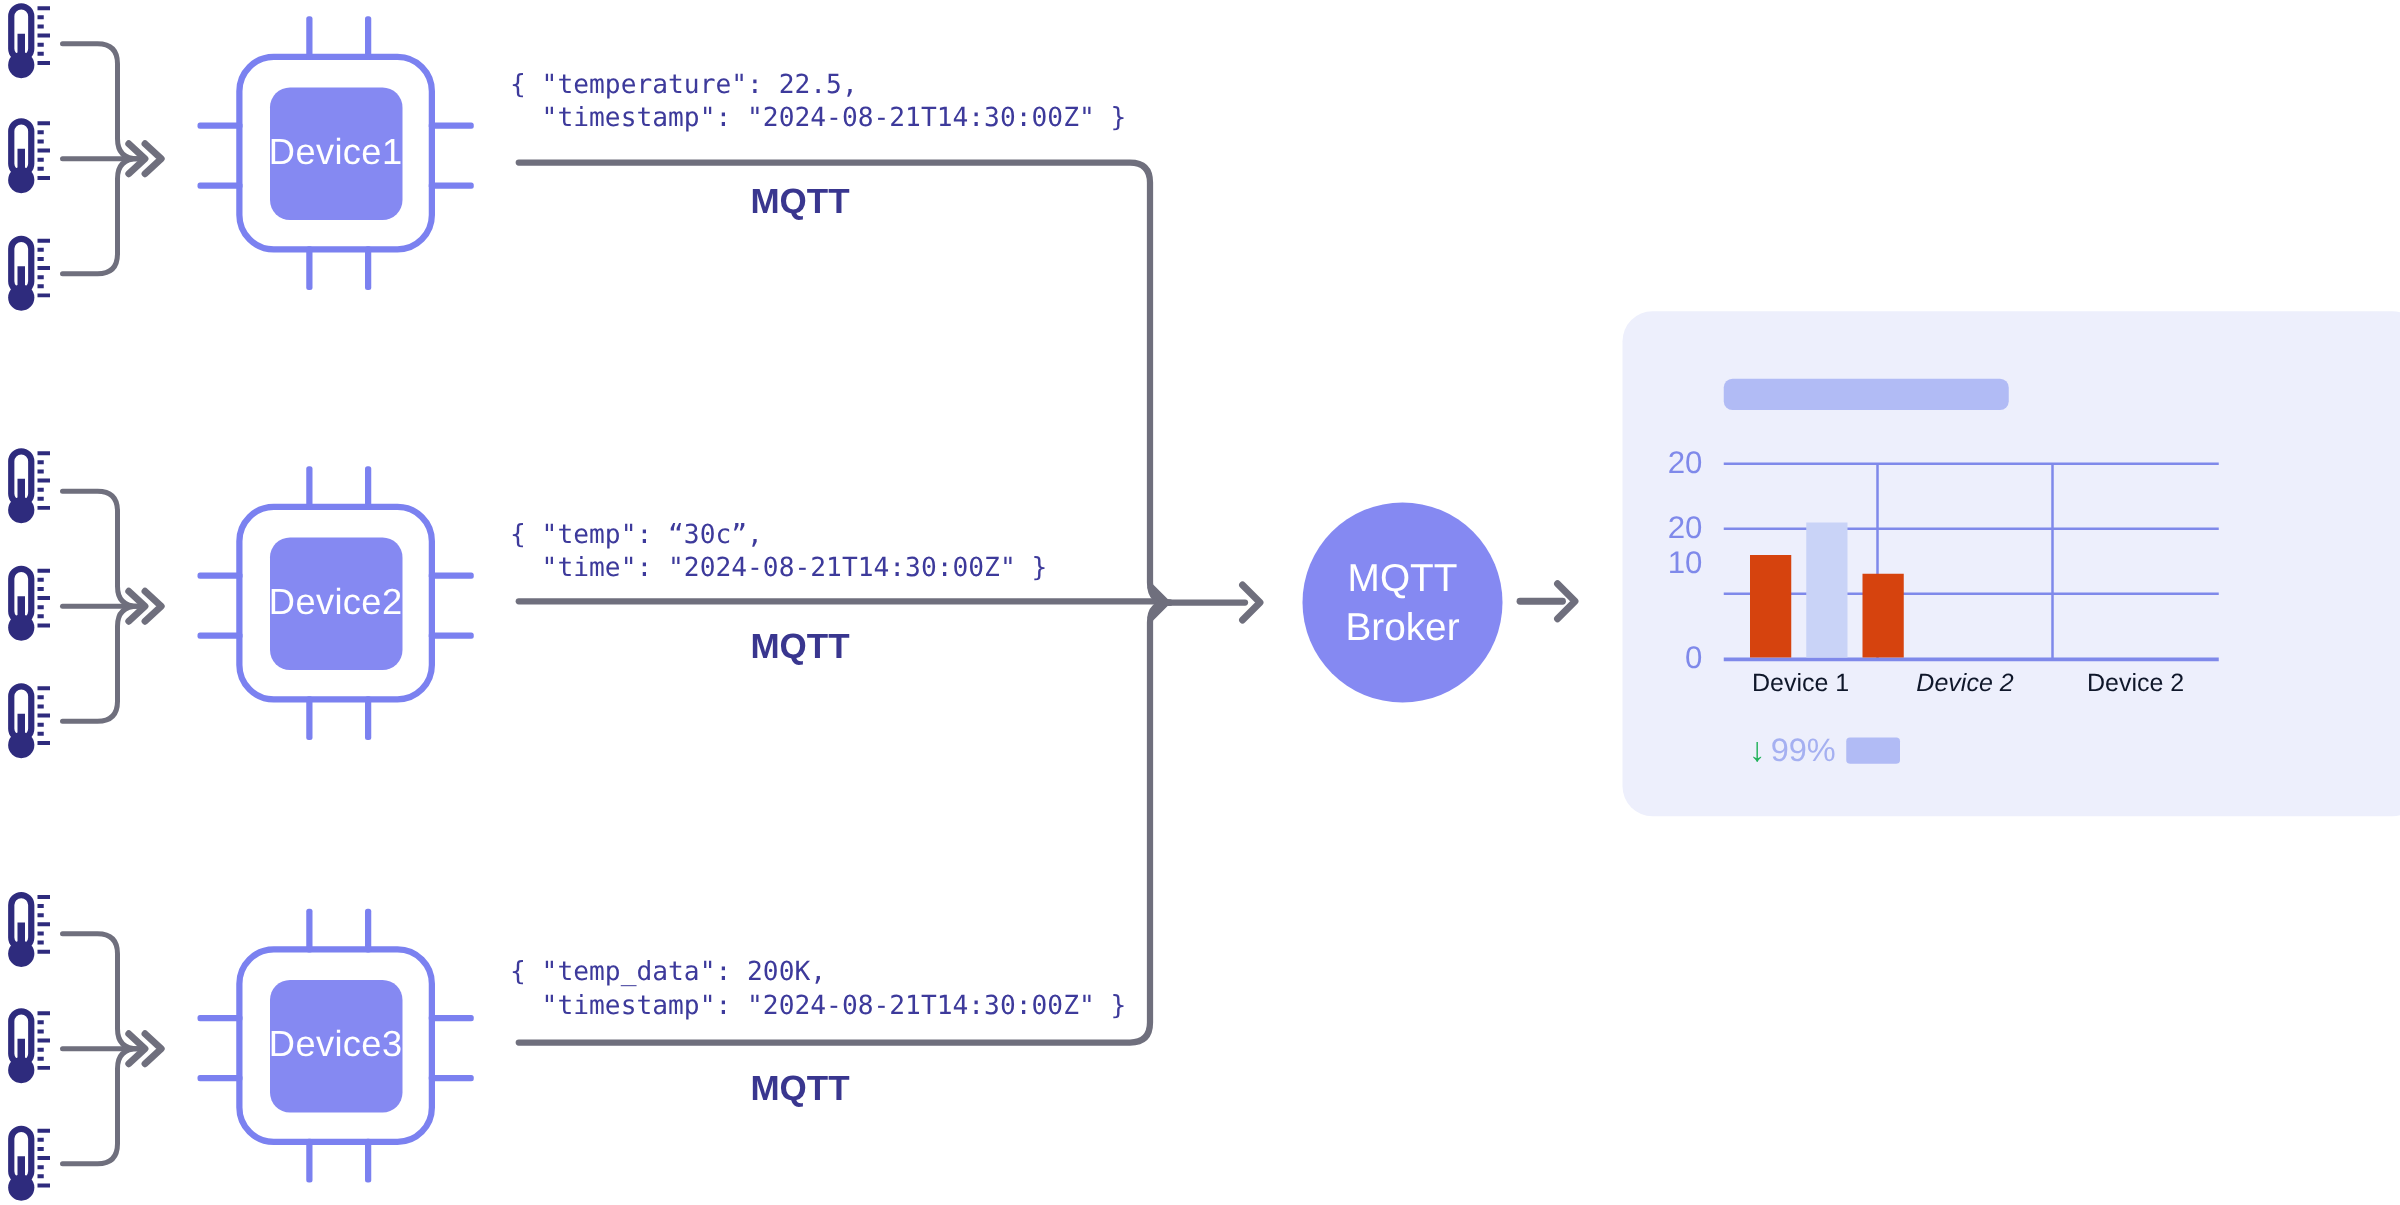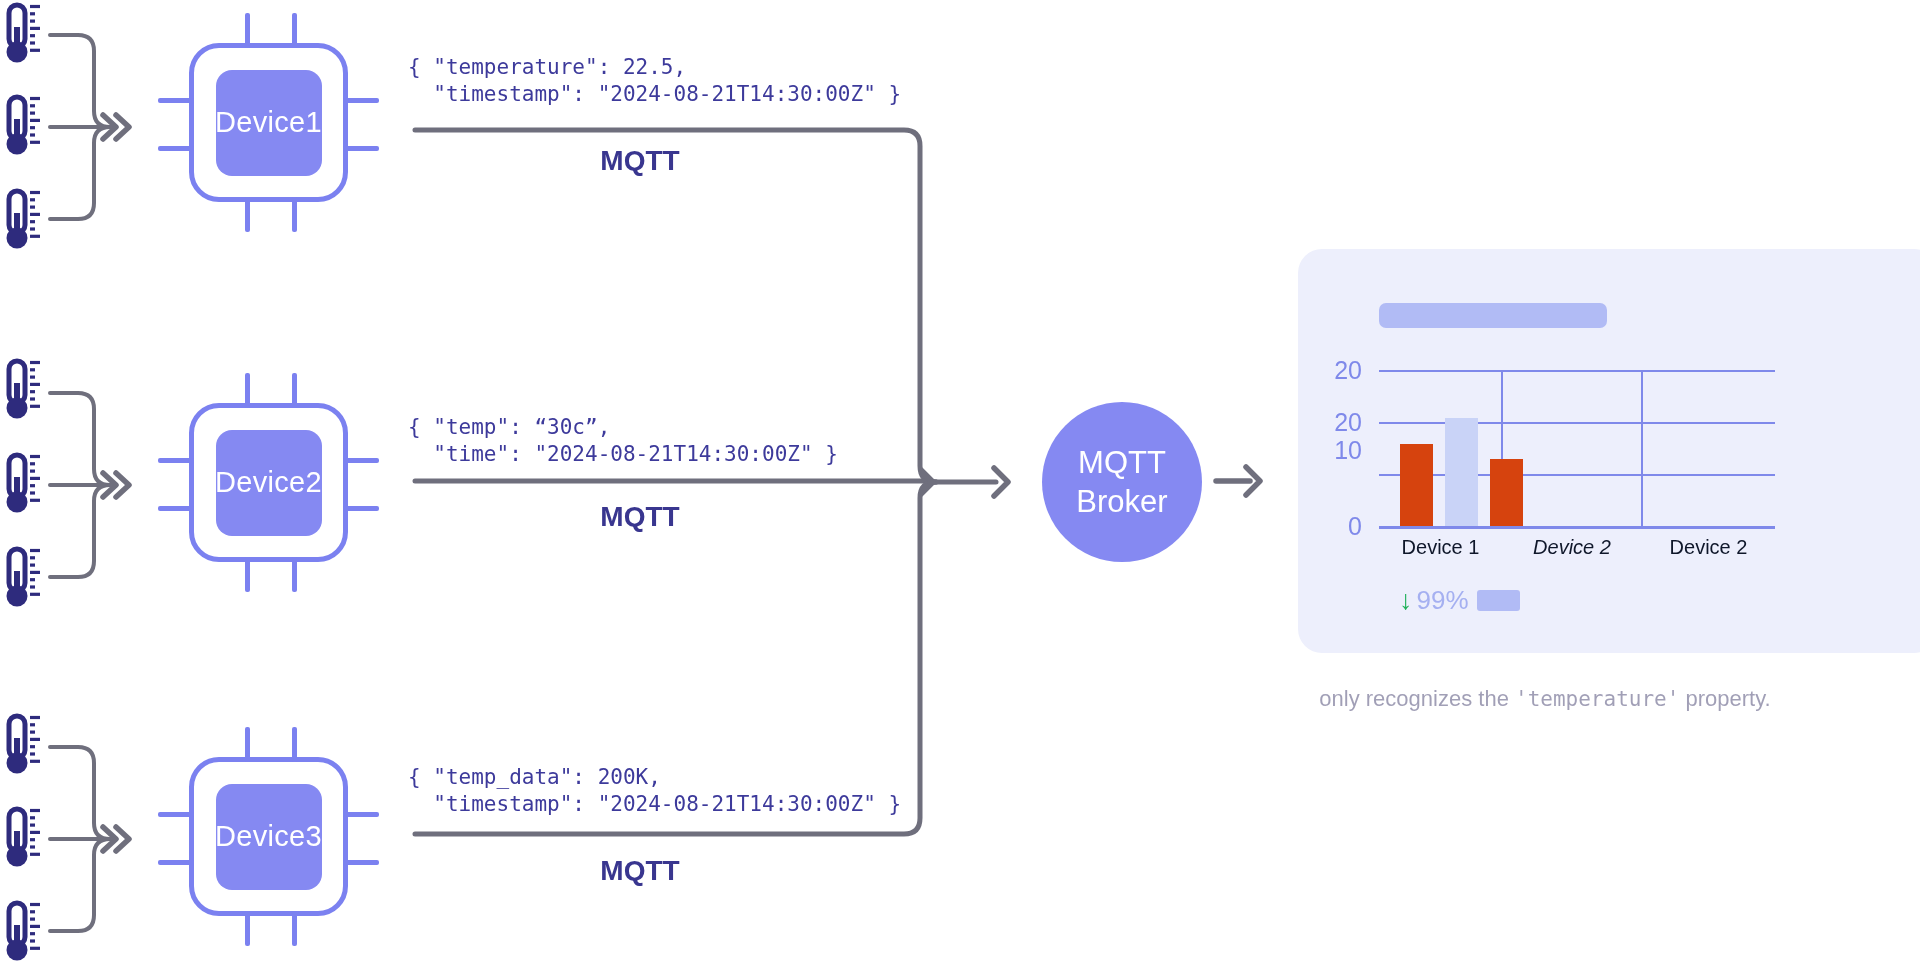--- a/index.html
+++ b/index.html
@@ -190,21 +190,20 @@
     <div class="xtick" style="left: 1628.5px; top: 536px;">Device 2</div>
   </div>
 
 <div class="badge">
   <span class="badge-arrow">↓</span>
   <span class="badge-value">99%</span>
   <span class="badge-placeholder"></span>
 </div>
 
 <div class="caption">
-  <div><span>only recognizes the </span><span class="code">'temperature'</span><span> property.</span></div>
 </div>
 
 <div class="thermo" style="left: 3px; top: 2px;"><svg width="38" height="63" viewBox="0 0 38 63">
     <rect x="6" y="3" width="16" height="42" rx="8" fill="#ffffff" stroke="#2e2b7d" stroke-width="5"></rect>
     <line x1="14" y1="25" x2="14" y2="44" stroke="#2e2b7d" stroke-width="6"></line>
     <circle cx="14" cy="50" r="10.5" fill="#2e2b7d"></circle>
       <line x1="27" y1="4.5" x2="37" y2="4.5" stroke="#2e2b7d" stroke-width="3.2"></line>
       <line x1="27" y1="11.8" x2="32" y2="11.8" stroke="#2e2b7d" stroke-width="3.2"></line>
       <line x1="27" y1="19.1" x2="32" y2="19.1" stroke="#2e2b7d" stroke-width="3.2"></line>
       <line x1="27" y1="26.4" x2="37" y2="26.4" stroke="#2e2b7d" stroke-width="3.2"></line>

